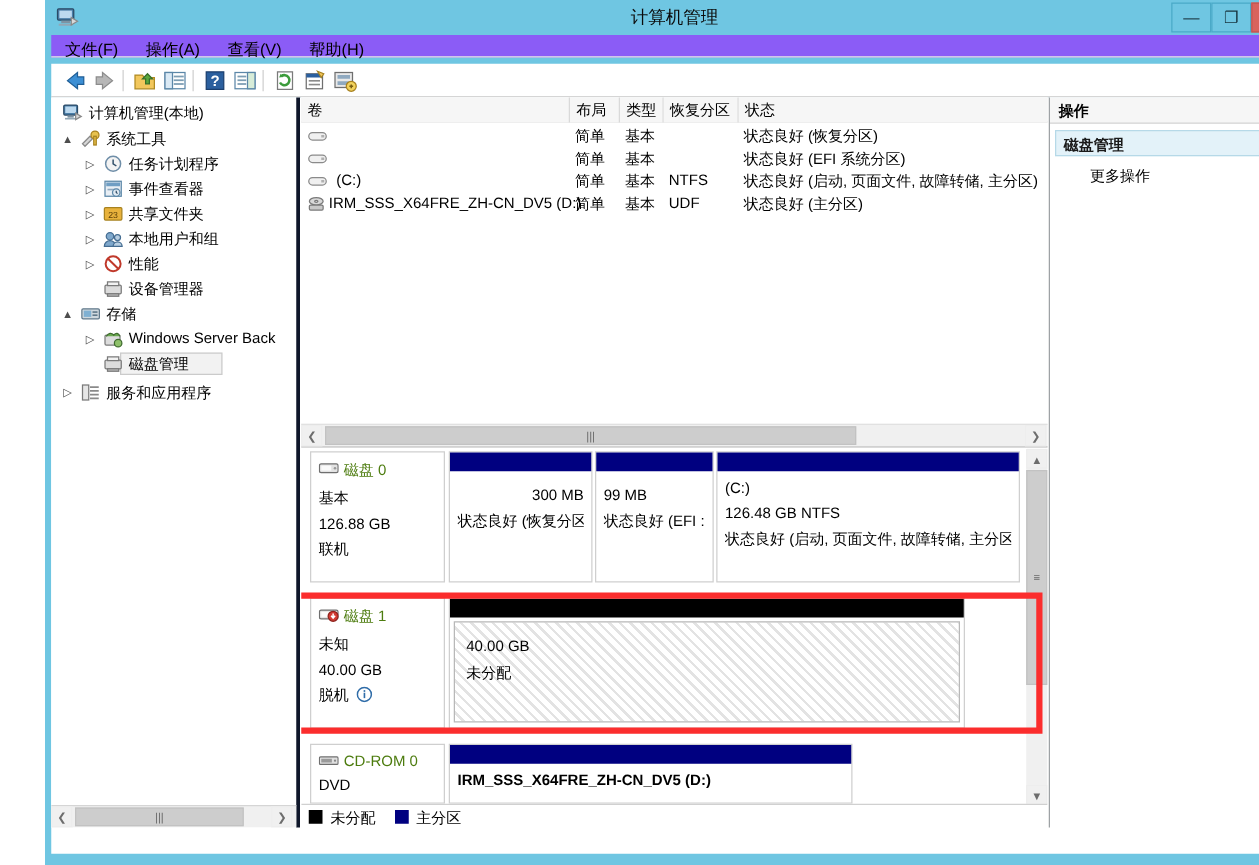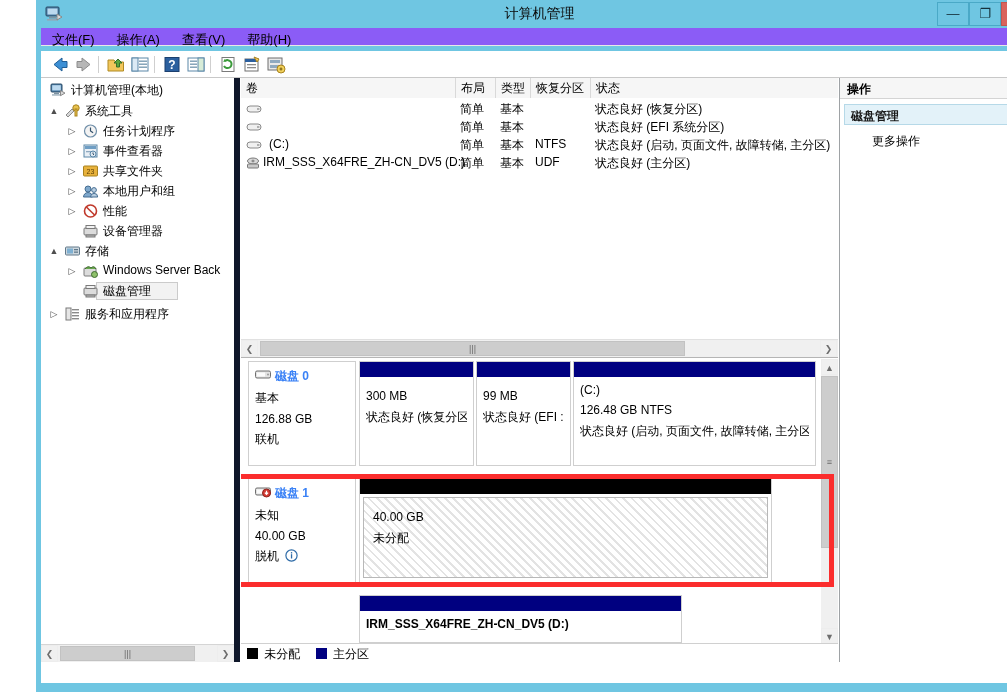--- a/index.html
+++ b/index.html
@@ -69,21 +69,21 @@
   #body {
     position: absolute; left: 5px; top: 78px;
     width: 997px; height: 605px;
     background: #ffffff;
   }
 
   
   #treepane {
     position: absolute; left: 0; top: 0; width: 199px; height: 584px;
     background: #ffffff;
-    border-right: 6px solid #0f172a;
+    border-right: 3px solid #0f172a;
     overflow: hidden;
   }
   .tnode { position: absolute; height: 20px; white-space: nowrap; cursor: default; font-size: 12px; color: #000; }
   .tnode .tlabel { position: absolute; left: 22px; top: 2px; }
   .tnode .ticon { position: absolute; left: 1px; top: 2px; width: 17px; height: 16px; }
   .texp {
     position: absolute; top: 5px; width: 10px; height: 10px;
     font-size: 9px; color: #4e4e4e; line-height: 10px; text-align: center;
   }
   .sel-box {
@@ -144,21 +144,21 @@
     position: absolute; right: 0; top: 0; width: 17px; height: 285px;
     background: #f0f0f0;
   }
 
   .disk-row { position: absolute; left: 0; width: 580px; }
   .disk-info {
     position: absolute; left: 7px; top: 0; width: 108px; height: 100%;
     background: #ffffff; border: 1px solid #cfcfcf;
     padding: 6px 4px 0 6px;
   }
-  .disk-name { font-size: 12px; font-weight: bold; color: #3b82f6; margin-left: 20px; }
+  .disk-name { font-size: 12px; font-weight: normal; color: #4d7c0f; margin-left: 20px; }
   .disk-line { font-size: 12px; color: #000; margin-top: 5px; }
   .diskicon { position: absolute; left: 6px; top: 6px; width: 16px; height: 13px; }
 
   .part {
     position: absolute; top: 0; height: 100%;
     background: #ffffff; border: 1px solid #cfcfcf;
   }
   .part-bar { position: absolute; left: 0; top: 0; width: 100%; height: 15px; }
   .part-body { position: absolute; left: 0; top: 17px; right: 0; bottom: 0; padding: 4px 6px; }
   .pl { font-size: 12px; color: #000; margin-bottom: 6px; white-space: nowrap; overflow: hidden; }
@@ -564,21 +564,21 @@
                 <rect x="2" y="4.5" width="8" height="4" fill="#fbfbfb"></rect>
                 <circle cx="13" cy="6.5" r="1" fill="#9a9a9a"></circle>
               </svg>
             </span>
             <div class="disk-name">磁盘 0</div>
             <div class="disk-line">基本</div>
             <div class="disk-line">126.88 GB</div>
             <div class="disk-line">联机</div>
           </div>
 
-          <div class="part" style="left:118px; width:115px;">
+          <div class="part" style="left:118px; width:115px;text-align:right;">
             <div class="part-bar" style="background:#000080;"></div>
             <div class="part-body">
               <div class="pl"></div>
               <div class="pl">300 MB</div>
               <div class="pl">状态良好 (恢复分区</div>
             </div>
           </div>
 
           <div class="part" style="left:235px; width:95px;">
             <div class="part-bar" style="background:#000080;"></div>
@@ -627,20 +627,31 @@
           <div class="unalloc-outer" style="left:118px; width:413px;">
             <div class="unalloc-bar"></div>
             <div class="unalloc-body">
               <div class="pl">40.00 GB</div>
               <div class="pl">未分配</div>
             </div>
           </div>
         </div>
 
         <div class="disk-row" style="top:236px; height:48px;">
+          <div class="disk-info">
+            <span class="diskicon">
+              <svg width="16" height="13" viewBox="0 0 16 13">
+                <rect x="0.5" y="3.5" width="15" height="6" rx="1" fill="#e0e0e0" stroke="#6f6f6f"></rect>
+                <rect x="2" y="5" width="8.5" height="3" fill="#9a9a9a"></rect>
+                <circle cx="13" cy="6.5" r="0.9" fill="#8a8a8a"></circle>
+              </svg>
+            </span>
+            <div class="disk-name">CD-ROM 0</div>
+            <div class="disk-line">DVD</div>
+          </div>
 
           <div class="part" style="left:118px; width:323px;">
             <div class="part-bar" style="background:#000080;"></div>
             <div class="part-body" style="top:17px;">
               <div class="pl" style="font-weight:bold;">IRM_SSS_X64FRE_ZH-CN_DV5  (D:)</div>
             </div>
           </div>
         </div>
 
         <div id="graph-scroll">

